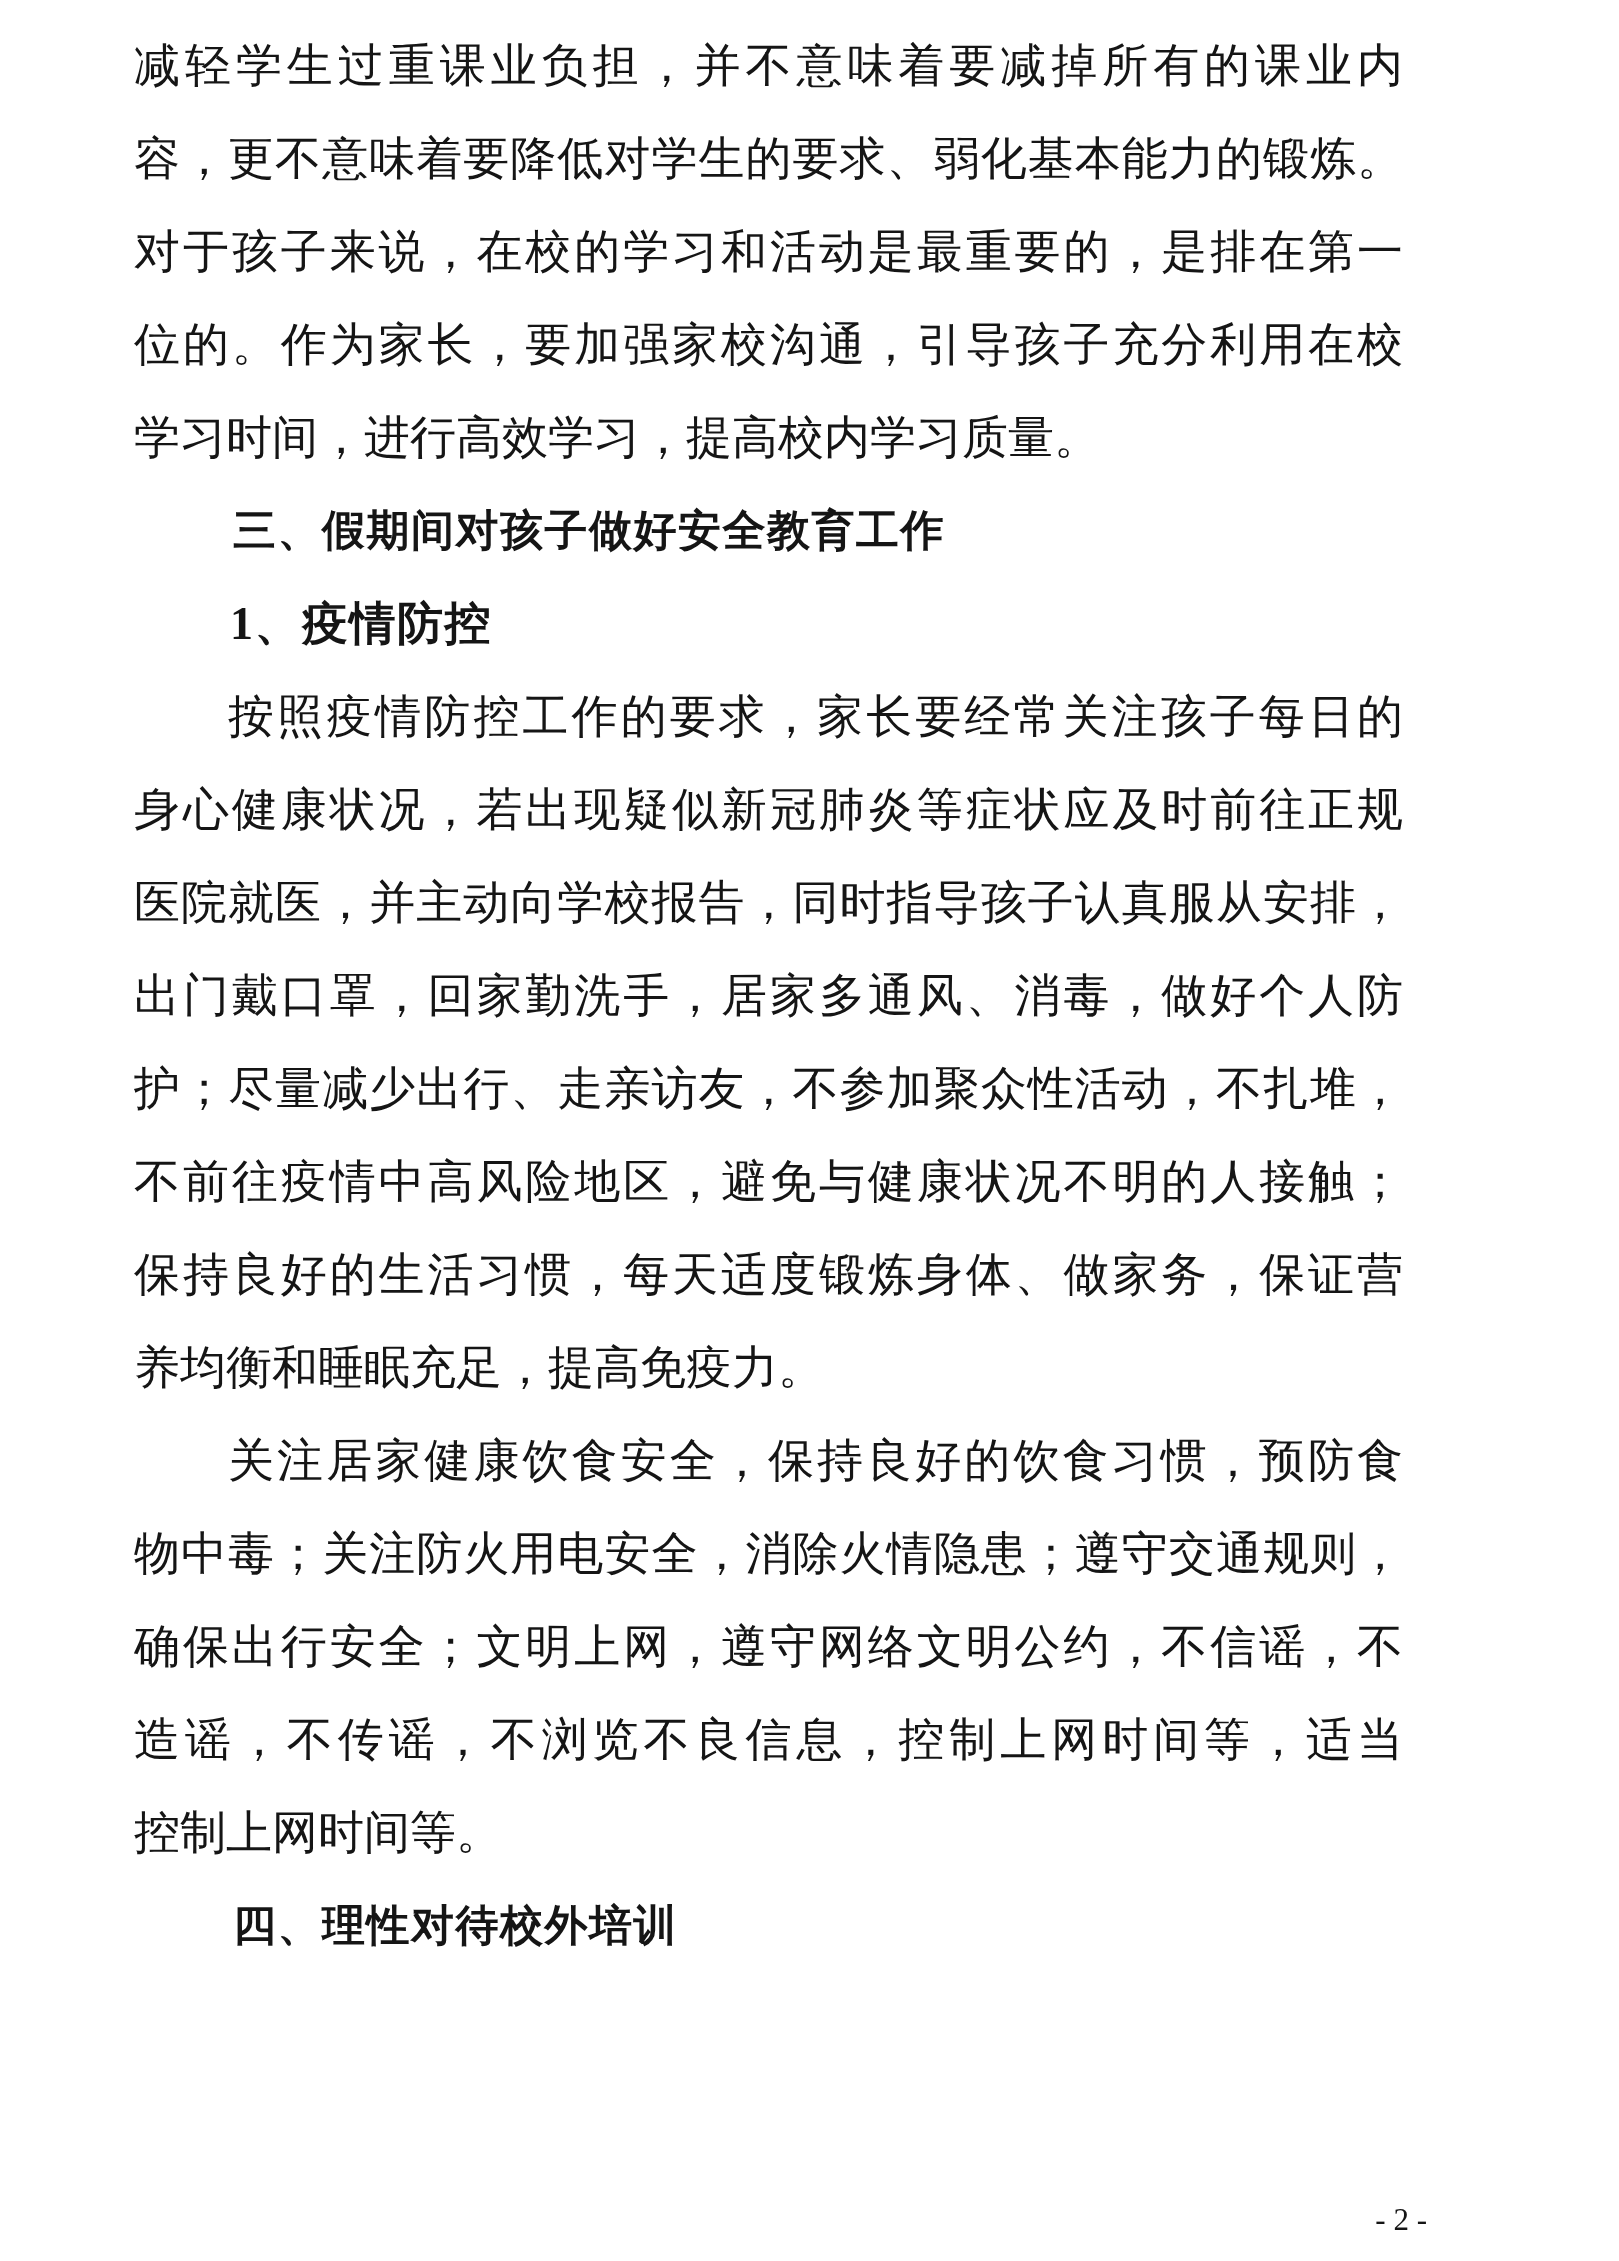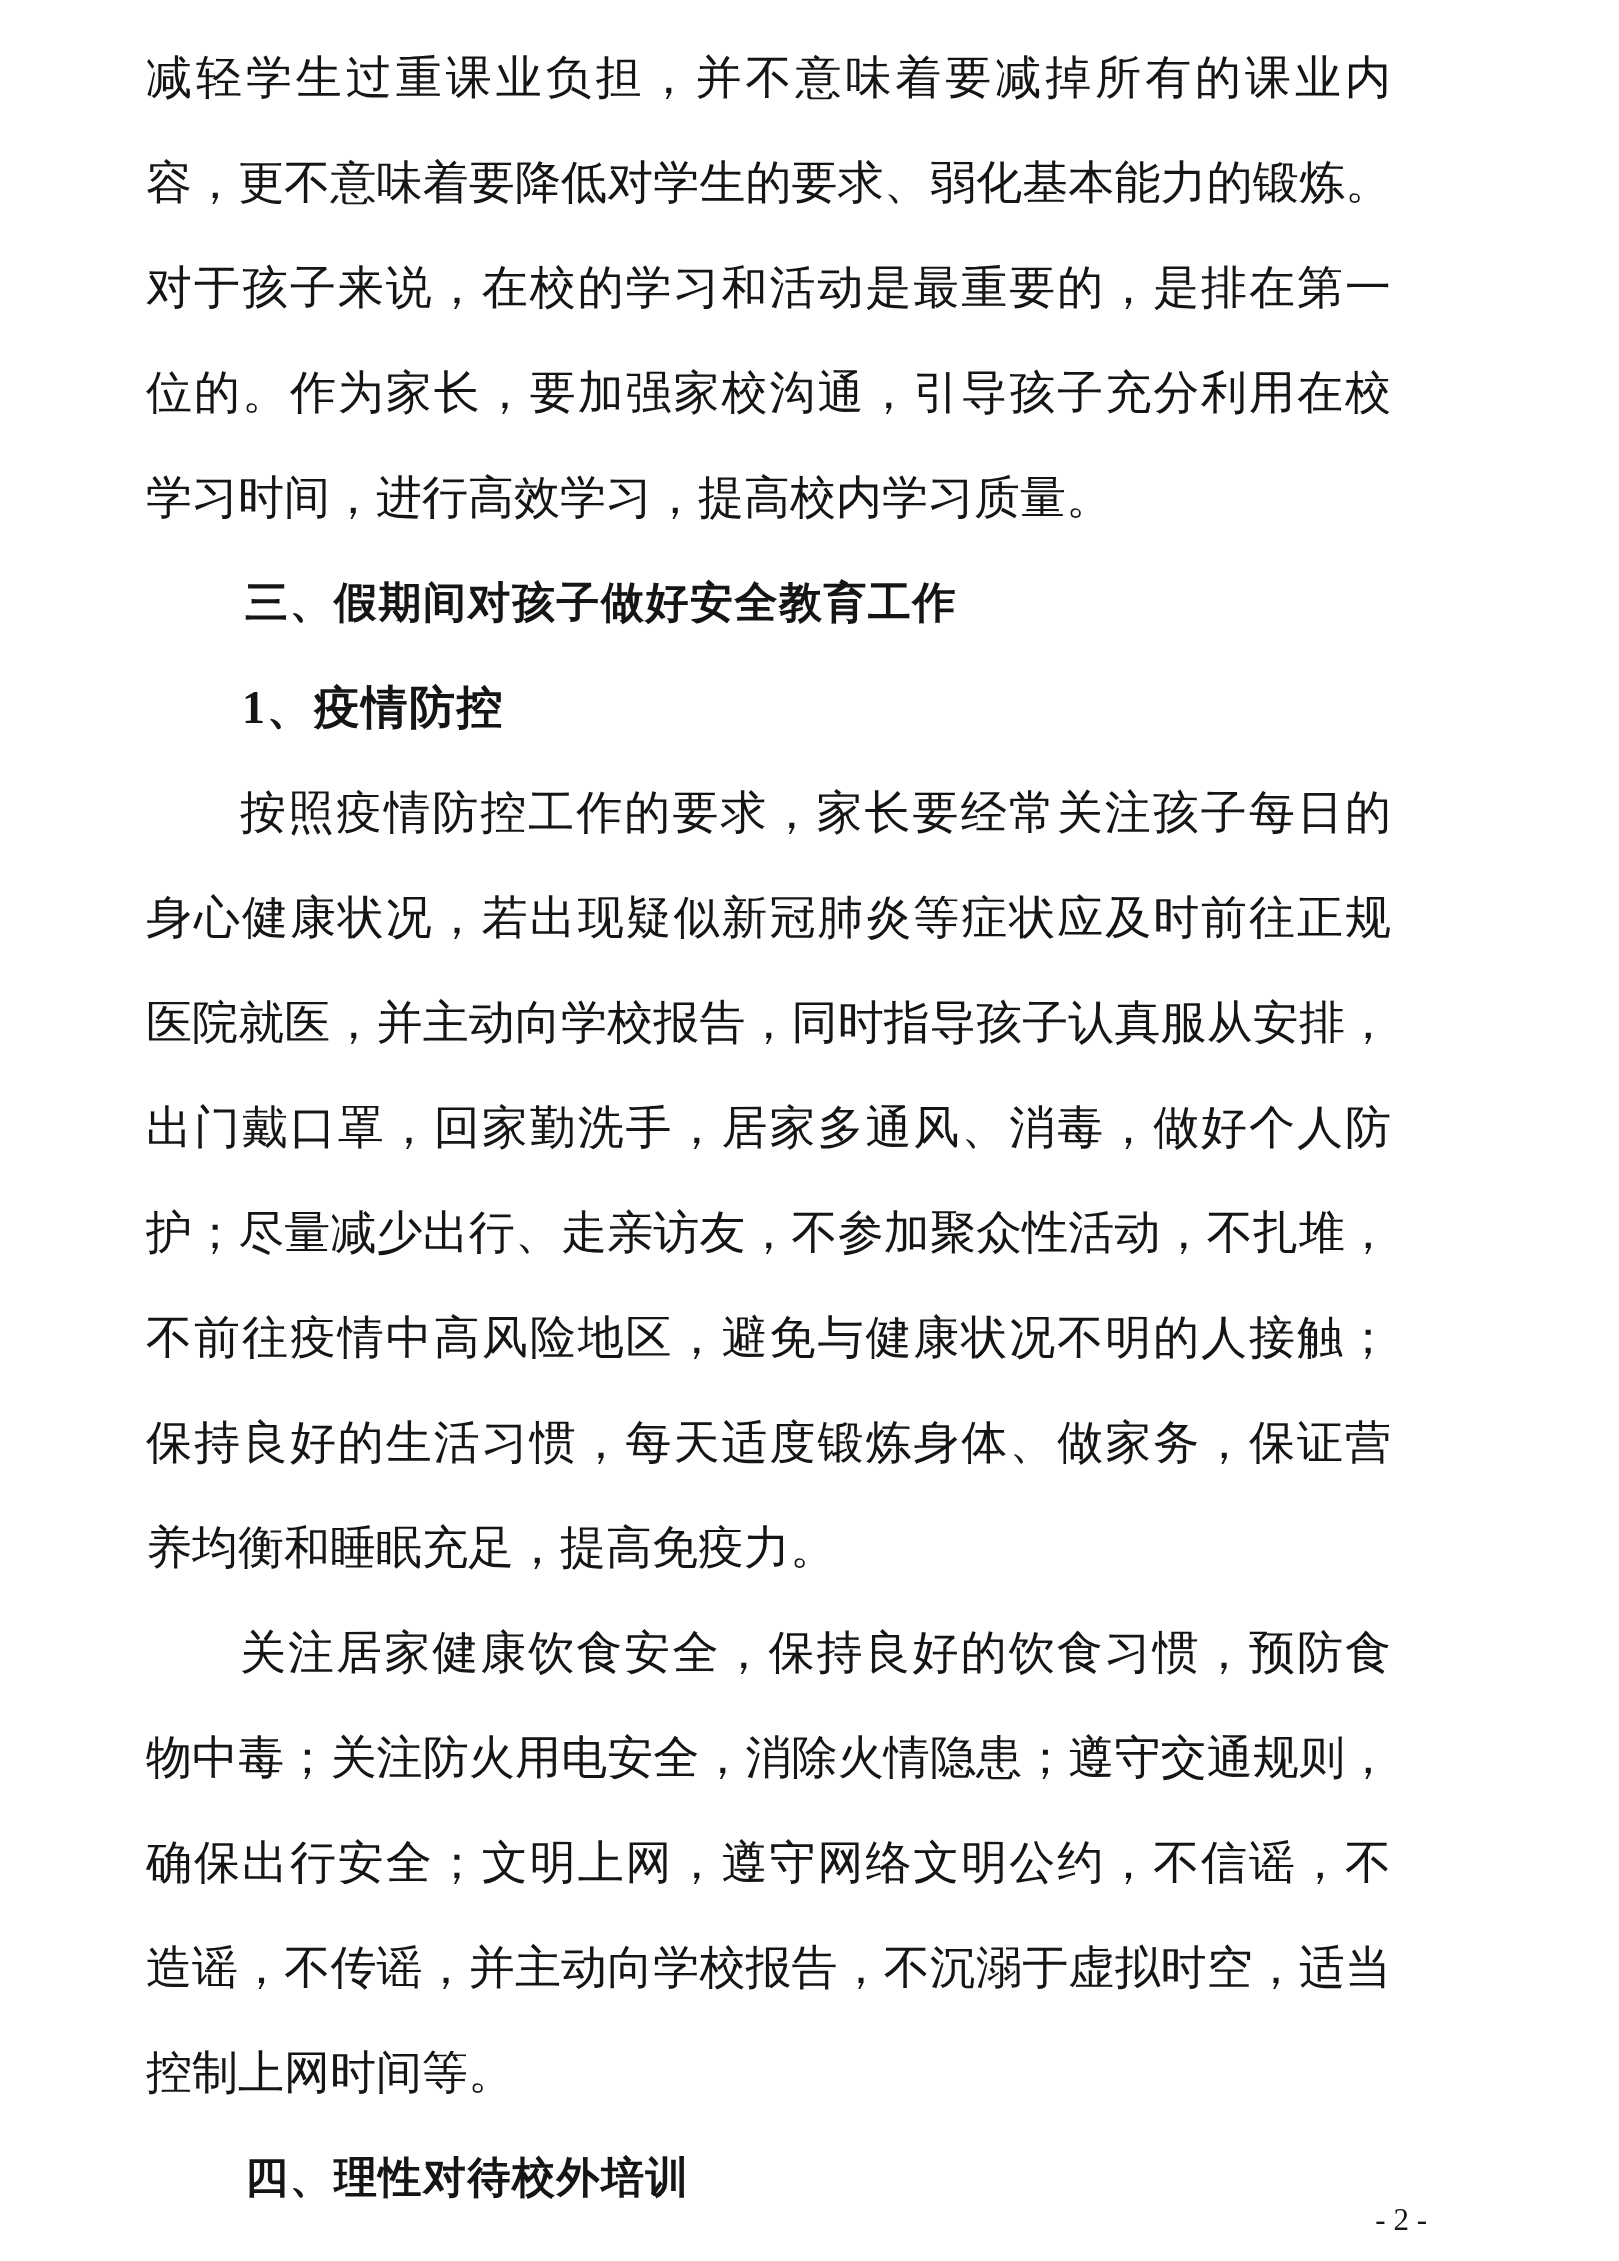--- a/index.html
+++ b/index.html
@@ -16,21 +16,21 @@
     font-family: "Liberation Serif", serif;
     overflow: hidden;
   }
   .text-block {
     position: absolute;
     left: 134px;
     top: 18.6px;
     width: 1269px;
   }
   .line {
-    margin: 12px;
+    margin: 0;
     height: 93px;
     line-height: 93px;
     font-size: 46px;
     text-align: left;
     overflow: hidden;
   }
   
   .j {
     text-align: justify;
     text-align-last: justify;
@@ -89,21 +89,21 @@
     <p class="line j">出门戴口罩，回家勤洗手，居家多通风、消毒，做好个人防</p>
     <p class="line j">护；尽量减少出行、走亲访友，不参加聚众性活动，不扎堆，</p>
     <p class="line j">不前往疫情中高风险地区，避免与健康状况不明的人接触；</p>
     <p class="line j">保持良好的生活习惯，每天适度锻炼身体、做家务，保证营</p>
     <p class="line">养均衡和睡眠充足，提高免疫力。</p>
 
 
     <p class="line j ind">关注居家健康饮食安全，保持良好的饮食习惯，预防食</p>
     <p class="line j">物中毒；关注防火用电安全，消除火情隐患；遵守交通规则，</p>
     <p class="line j">确保出行安全；文明上网，遵守网络文明公约，不信谣，不</p>
-    <p class="line j">造谣，不传谣，并主动向学校报告，不沉溺于虚拟时空，适当</p>
+    <p class="line j">造谣，不传谣，不浏览不良信息，控制上网时间等，适当</p>
     <p class="line">控制上网时间等。</p>
 
     <p class="line h1">四、理性对待校外培训</p>
 
 
   </div>
 
   <div class="page-number">- 2 -</div>
 </div>
 

